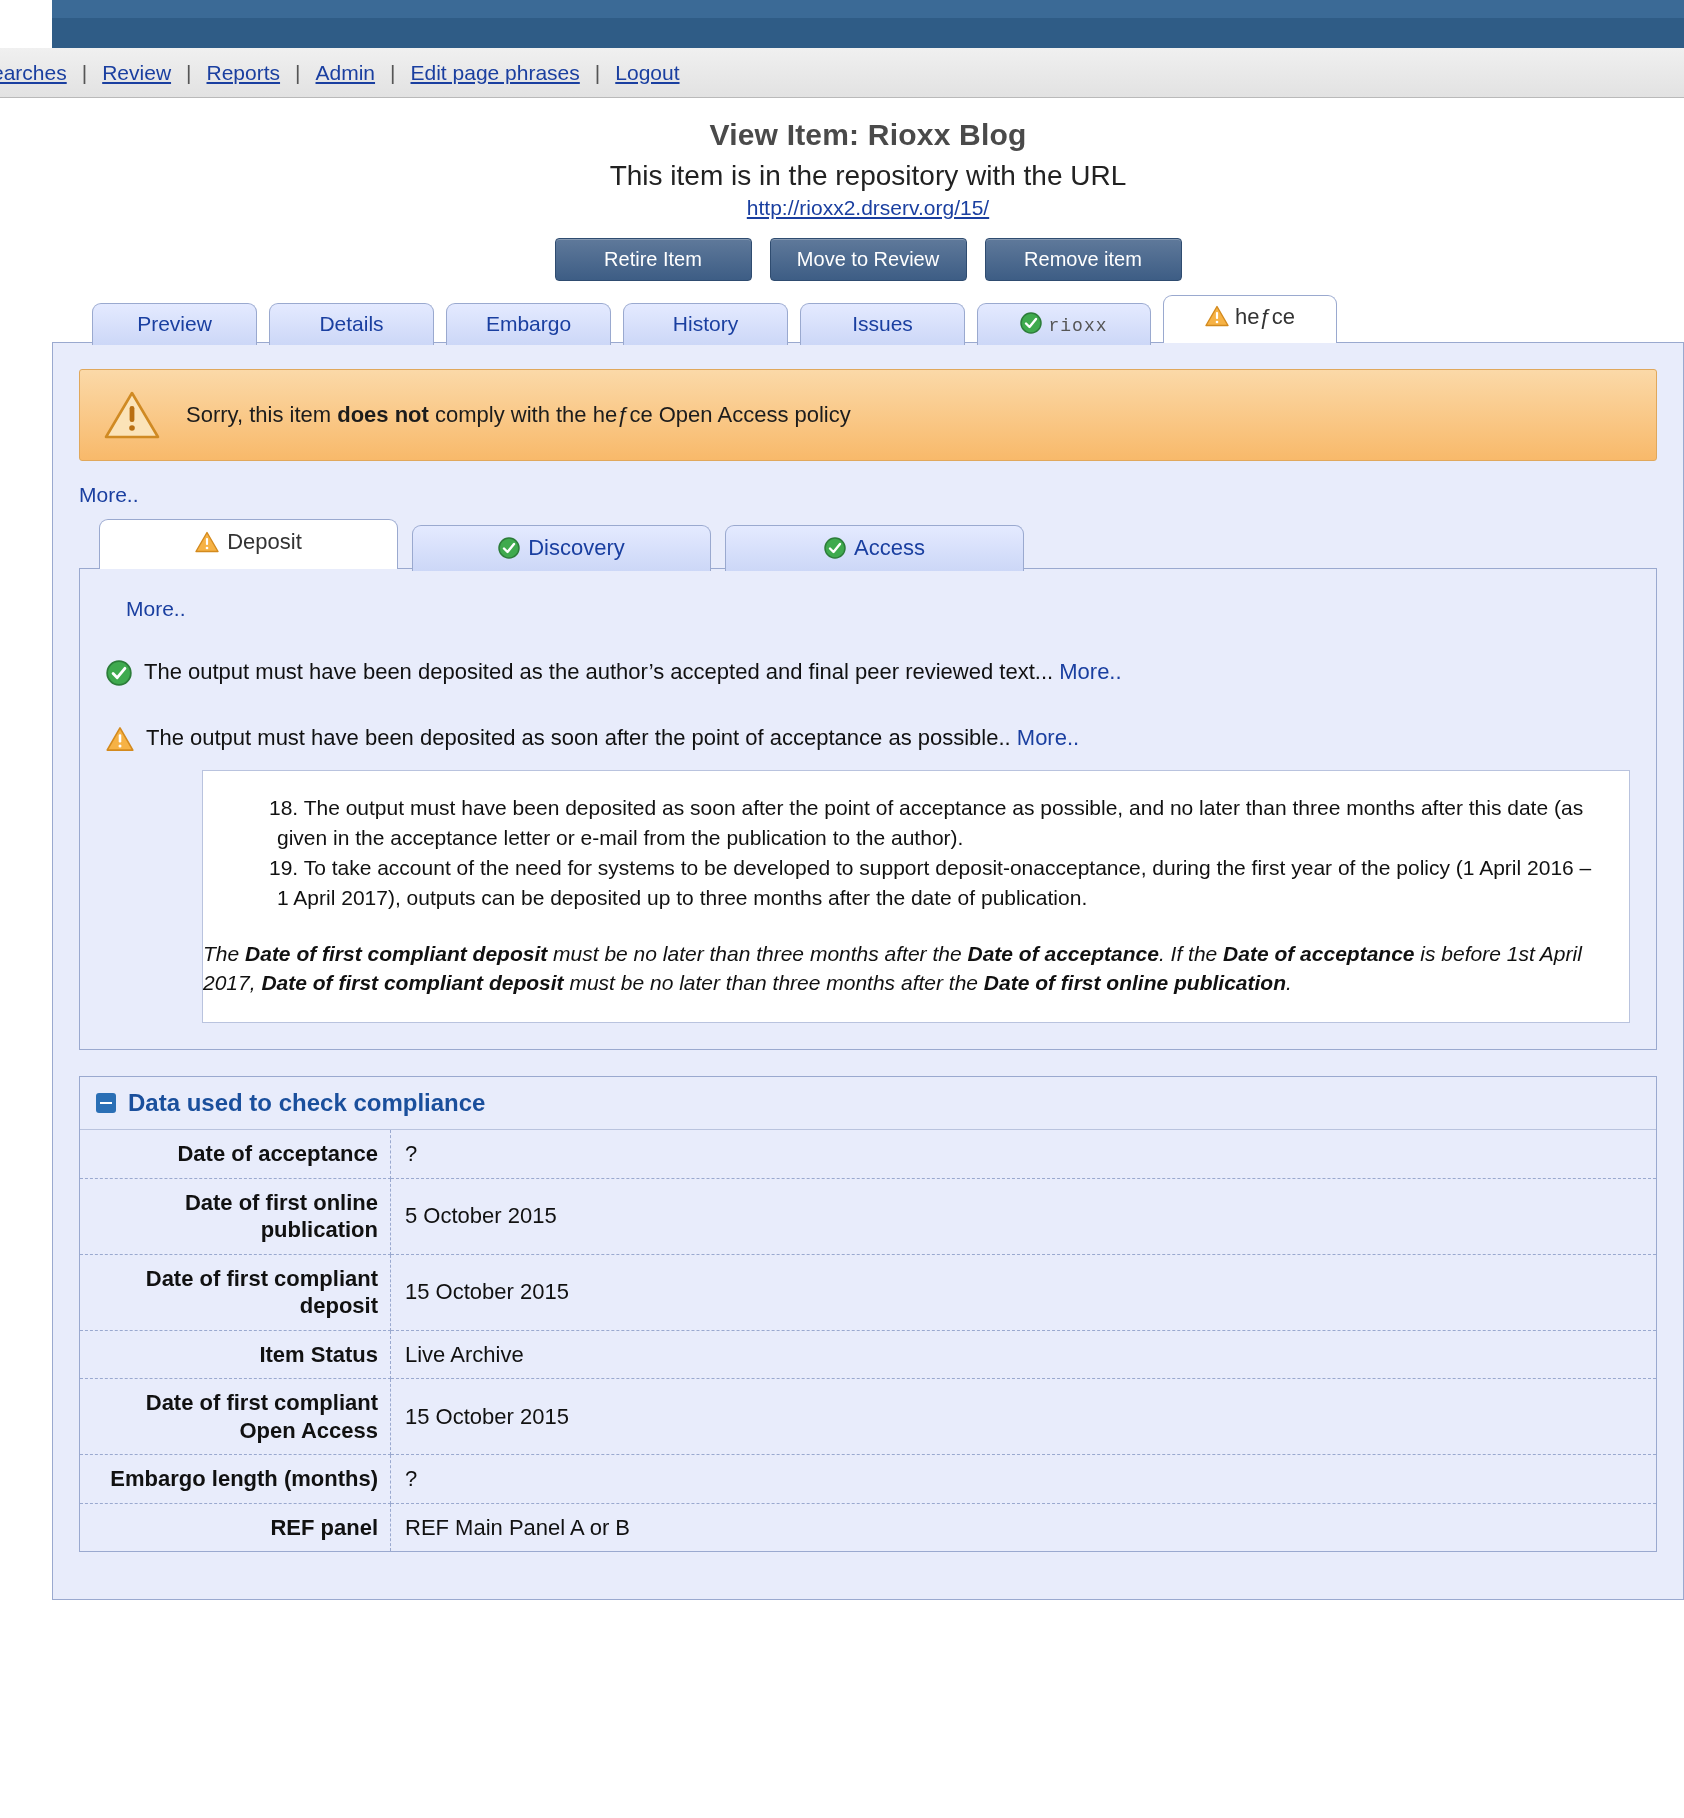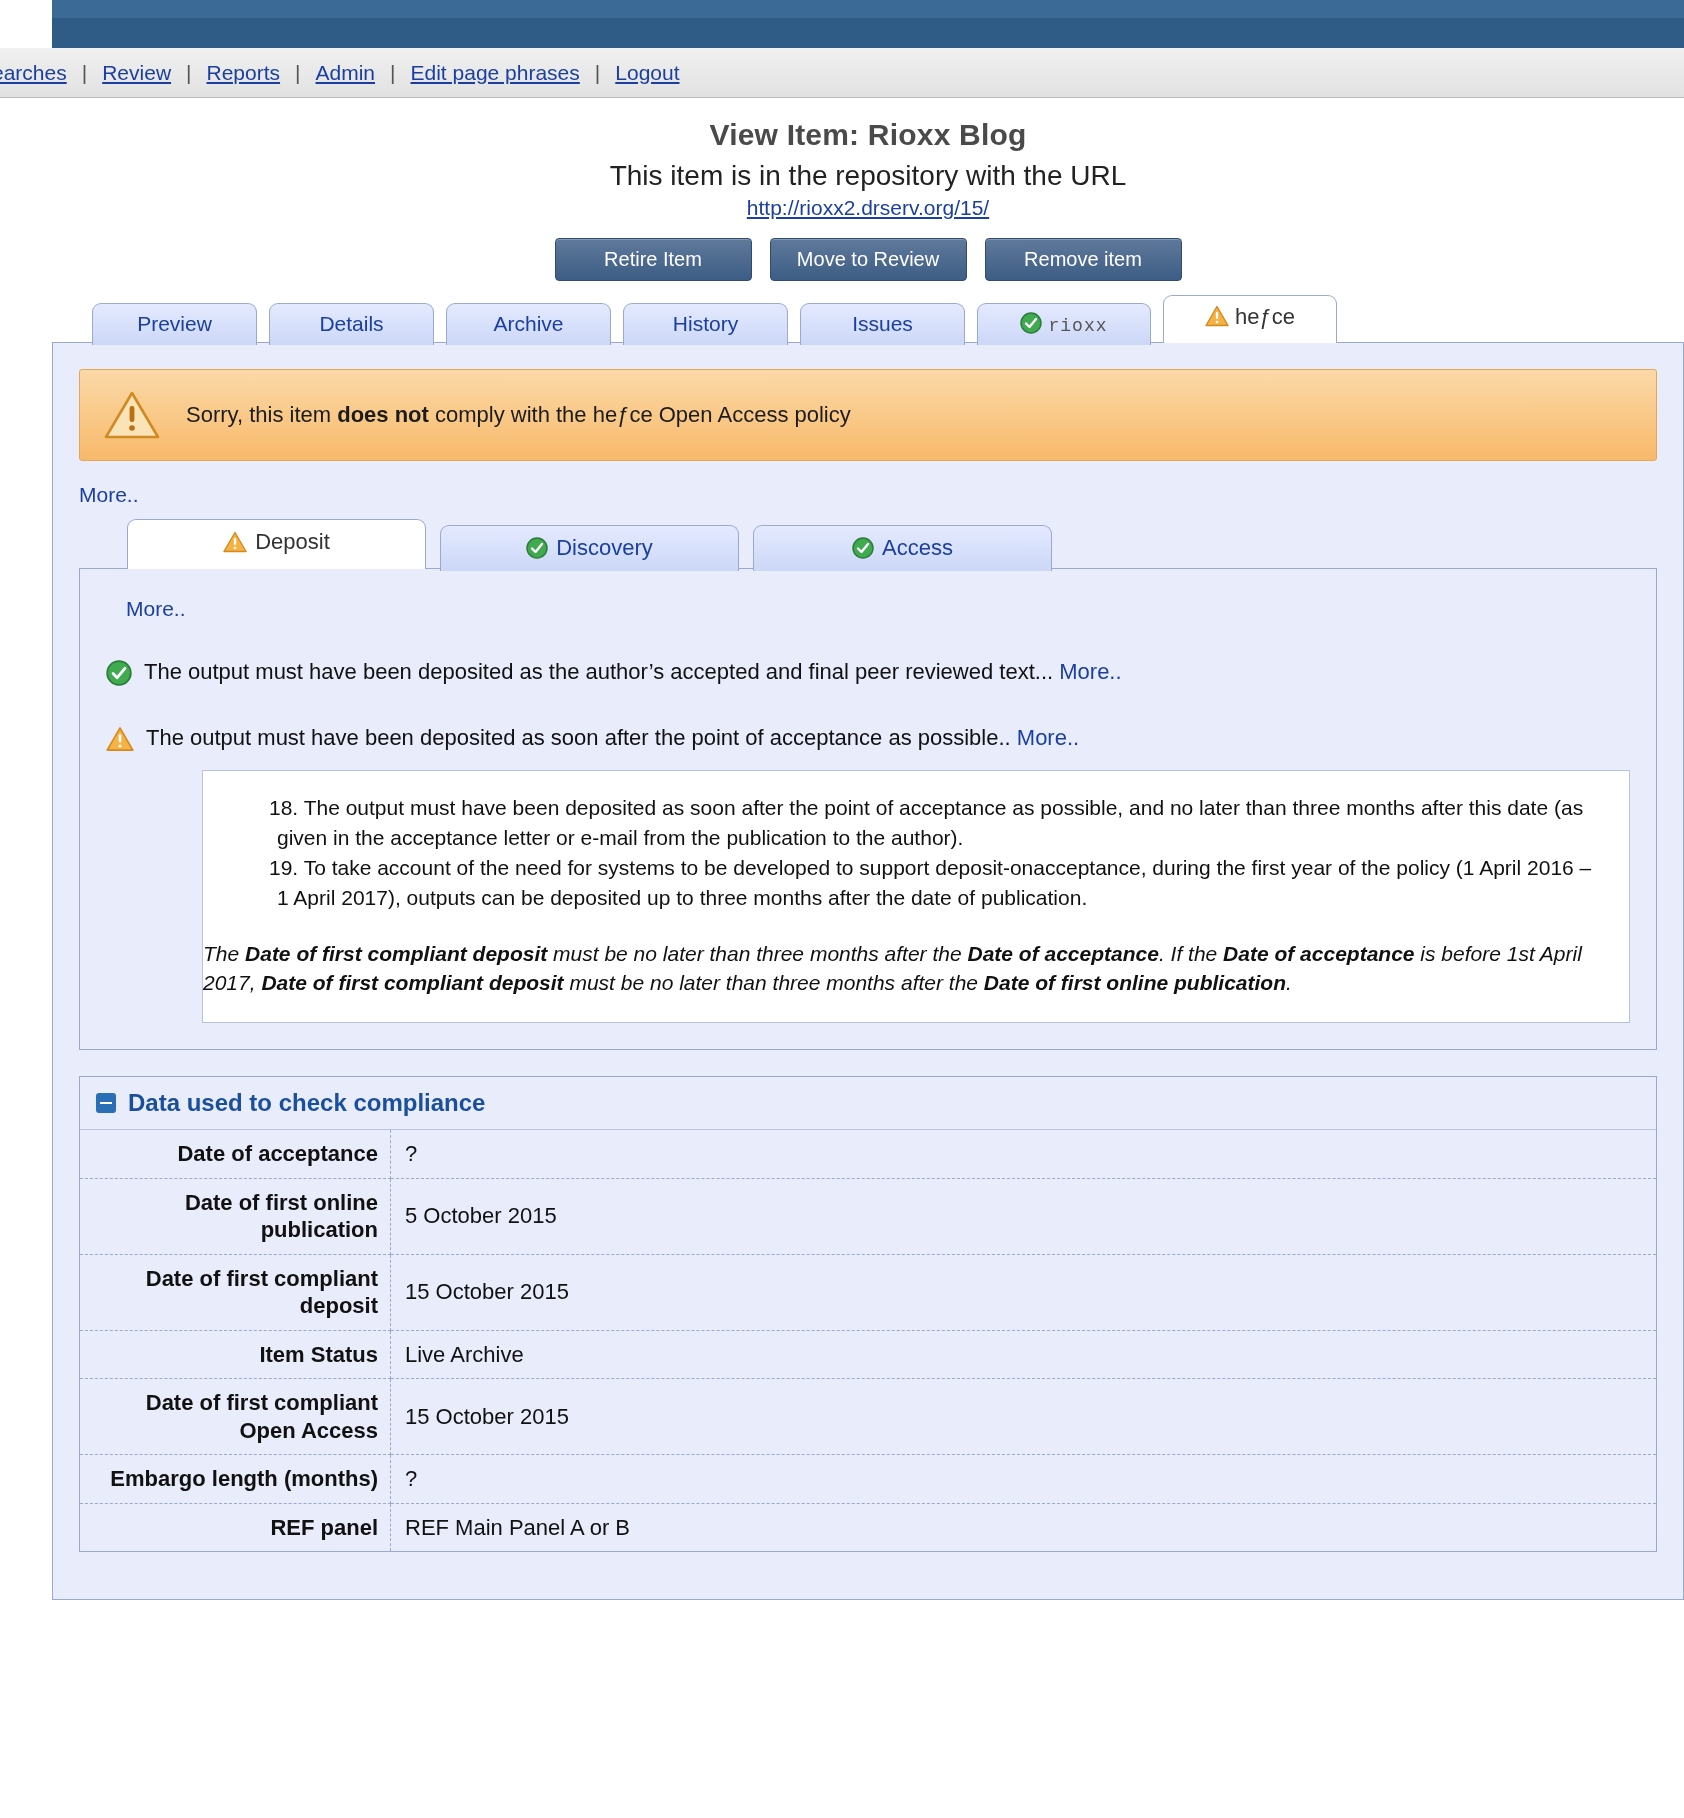--- a/index.html
+++ b/index.html
@@ -202,21 +202,20 @@
     margin-right: 14px;
     position: relative;
     top: 2px;
   }
   .itab.active {
     background: #ffffff;
     color: #333;
     top: 0;
     padding-bottom: 14px;
     z-index: 5;
-    margin-left: 28px;
   }
   .inner-panel {
     border: 1px solid #9aa9cf;
     background: #e8ecfb;
     margin-top: -1px;
     padding: 24px 26px 26px 26px;
   }
   .rule-list {
     margin-top: 26px;
   }
@@ -337,21 +336,21 @@
 
     <div class="btn-row">
       <div class="btn">Retire Item</div>
       <div class="btn">Move to Review</div>
       <div class="btn">Remove item</div>
     </div>
 
     <div class="tabrow">
       <div class="tab">Preview</div>
       <div class="tab">Details</div>
-      <div class="tab">Archive</div>
+      <div class="tab">Embargo</div>
       <div class="tab">History</div>
       <div class="tab">Issues</div>
       <div class="tab wide">
         <span class="ico">
           <svg width="22" height="22" viewBox="0 0 22 22">
               <circle cx="11" cy="11" r="10" fill="#3faa4e" stroke="#2c7d39" stroke-width="1.5"></circle>
               <path d="M6 11.5 L9.5 15 L16 7" stroke="#ffffff" stroke-width="2.4" fill="none" stroke-linecap="round" stroke-linejoin="round"></path>
             </svg>
         </span><span class="mono">rioxx</span>
       </div>

